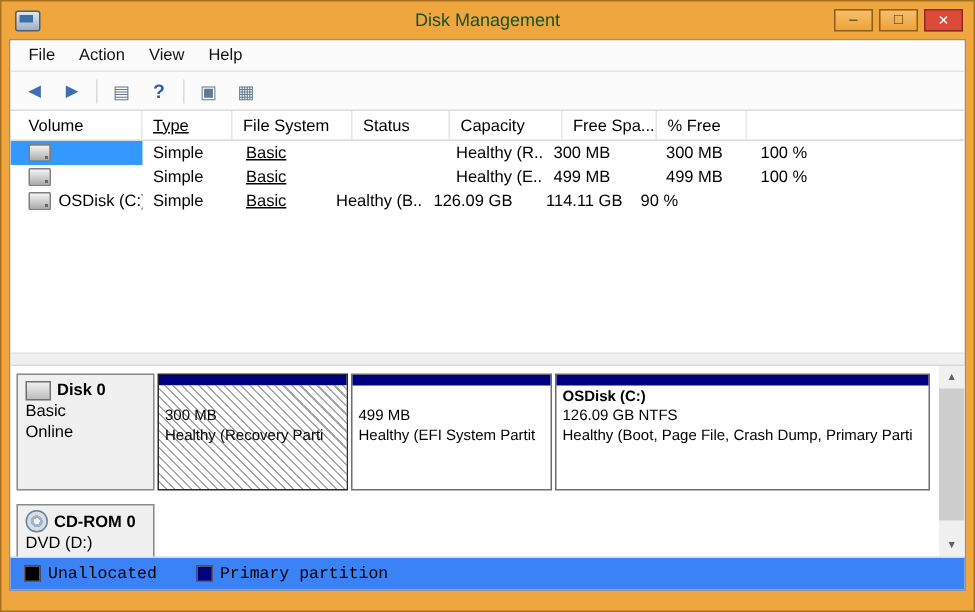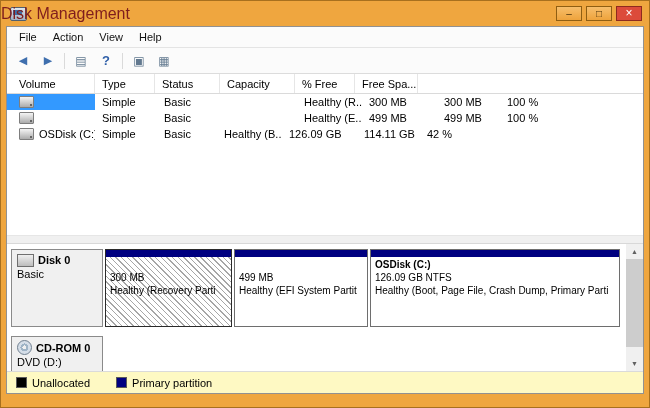--- a/index.html
+++ b/index.html
@@ -4,21 +4,21 @@
 <style>
   html,body{margin:0;padding:0;}
   body{font-family:"Liberation Sans",sans-serif;background:#ffffff;}
 
   .window{position:relative;width:650px;height:408px;background:#EFA63F;border:1px solid #A8701E;overflow:hidden;box-sizing:border-box;}
 
   
   .titlebar{position:absolute;top:0;left:0;right:0;height:25px;}
   .app-icon{position:absolute;left:9px;top:6px;width:15px;height:12px;border:1px solid #51606F;border-radius:2px;background:linear-gradient(#DFE6EE,#9FB0C4);}
   .app-icon::after{content:"";position:absolute;left:2px;top:2px;width:9px;height:5px;background:#3E6FA8;}
-  .title{position:absolute;left:0;right:0;top:0;height:25px;line-height:25px;font-size:16px;color:#7f1d1d;}
+  .title{position:absolute;left:0;right:0;top:0;height:25px;line-height:25px;text-align:center;font-size:12px;color:#14532d;}
   .controls{position:absolute;top:5px;right:7px;display:flex;gap:4px;}
   .wbtn{width:26px;height:15px;box-sizing:border-box;border:1px solid #8F5E12;background:linear-gradient(#F7BE6B,#EEA33C);color:#4A3008;font-size:10px;line-height:13px;text-align:center;cursor:default;}
   .wbtn.close{background:#DC4B3A;border-color:#8E2A1E;color:#fff;font-size:12px;line-height:12px;}
 
   
   .client{position:absolute;left:5px;right:5px;top:25px;bottom:13px;border:1px solid #919191;background:#fff;display:flex;flex-direction:column;box-sizing:border-box;}
 
   .menubar{height:20px;flex:0 0 auto;background:#FBFBFB;border-bottom:1px solid #E4E4E4;display:flex;align-items:center;font-size:11px;padding-left:4px;color:#111;}
   .menu-item{padding:2px 8px;}
 
@@ -28,21 +28,21 @@
   .ticon.help{color:#2F5FA8;font-weight:bold;font-size:13px;}
   .tsep{width:1px;height:16px;background:#DADADA;}
 
   
   .listpane{height:161px;flex:0 0 auto;background:#fff;font-size:11px;overflow:hidden;}
   .lv-header{display:flex;height:19px;border-bottom:1px solid #DADADA;color:#000;}
   .lv-header .c{border-right:1px solid #E6E6E6;}
   .c{display:flex;align-items:center;padding-left:7px;box-sizing:border-box;height:100%;overflow:hidden;white-space:nowrap;}
   .c-vol{width:88px;padding-left:12px;}
   .c-layout{width:62px;}
-  .c-type{width:60px;}
+  .c-type{width:60px;text-decoration:underline;}
   .c-fs{width:80px;}
   .c-status{width:65px;}
   .c-cap{width:75px;}
   .c-free{width:63px;}
   .c-pct{width:60px;}
   .c-fill{flex:1;border-right:none !important;}
   .lv-row{display:flex;height:16px;align-items:stretch;color:#000;}
   .drive-ico{width:13px;height:10px;flex:0 0 auto;border:1px solid #7E7E7E;border-radius:1px;background:linear-gradient(#F4F4F4 0%,#C9C9C9 60%,#ABABAB 100%);margin-right:5px;align-self:center;position:relative;}
   .drive-ico::after{content:"";position:absolute;right:1px;bottom:1px;width:2px;height:2px;background:#666;}
 
@@ -69,21 +69,21 @@
   .part.w1{width:127px;flex:0 0 auto;}
   .part.w2{width:134px;flex:0 0 auto;}
   .part.w3{flex:1;}
   .part-bar{height:7px;flex:0 0 auto;}
   .part-body{flex:1;padding:1px 4px 0;font-size:10px;line-height:13px;white-space:nowrap;overflow:hidden;color:#000;}
   .part-body.pad-top{padding-top:14px;}
   .part-body.hatch{background:repeating-linear-gradient(45deg,#ffffff 0 3px,#A6A6A6 3px 4px);}
   .pname{font-weight:bold;}
 
   
-  .statusbar{height:21px;flex:0 0 auto;background:#fef9c3;border-top:1px solid #DADADA;display:flex;align-items:center;padding-left:9px;font-size:11px;gap:26px;color:#000;}
+  .statusbar{height:21px;flex:0 0 auto;background:#3b82f6;border-top:1px solid #DADADA;display:flex;align-items:center;padding-left:9px;font-size:11px;gap:26px;color:#000;font-family:Liberation Mono, monospace;}
   .lg-item{display:flex;align-items:center;gap:5px;}
   .lg-swatch{width:9px;height:9px;border:1px solid #5A5A5A;}
 </style>
 </head>
 <body>
 
 <div class="window">
 
   <div class="titlebar">
     <span class="app-icon"></span>
@@ -112,24 +112,25 @@
       <span class="ticon help">?</span>
       <span class="tsep"></span>
       <span class="ticon">▣</span>
       <span class="ticon">▦</span>
     </div>
 
     <div class="listpane">
       <div class="lv-header">
         <div class="c c-vol">Volume</div>
         <div class="c c-type">Type</div>
+        <div class="c c-fs">File System</div>
         <div class="c c-status">Status</div>
         <div class="c c-cap">Capacity</div>
+        <div class="c c-free">Free Spa...</div>
         <div class="c c-pct">% Free</div>
-        <div class="c c-free">Free Spa...</div>
         <div class="c c-fill"></div>
       </div>
 
       <div class="lv-row">
         <div class="c c-vol" style="background: rgb(51, 153, 255);">
             <span class="drive-ico"></span>
             <span></span>
           </div>
         <div class="c c-layout">Simple</div>
         <div class="c c-type">Basic</div>
@@ -157,35 +158,36 @@
       <div class="lv-row">
         <div class="c c-vol">
             <span class="drive-ico"></span>
             <span>OSDisk (C:)</span>
           </div>
         <div class="c c-layout">Simple</div>
         <div class="c c-type">Basic</div>
         <div class="c c-status">Healthy (B...</div>
         <div class="c c-cap">126.09 GB</div>
         <div class="c c-free">114.11 GB</div>
-        <div class="c c-pct">42 %</div>
+        <div class="c c-pct">90 %</div>
       </div>
     </div>
 
     <div class="splitter"></div>
 
     <div class="graphpane">
 
       <div class="disk-row">
         <div class="disk-label">
           <div class="disk-title">
               <span class="hdd-ico"></span>
               <span>Disk 0</span>
             </div>
           <div>Basic</div>
+          <div>Online</div>
         </div>
         <div class="parts">
           <div class="part w1 sel">
             <div class="part-bar" style="background: rgb(0, 0, 128);"></div>
             <div class="part-body hatch pad-top">
               <div>300 MB</div>
               <div>Healthy (Recovery Parti</div>
             </div>
           </div>
           <div class="part w2">

